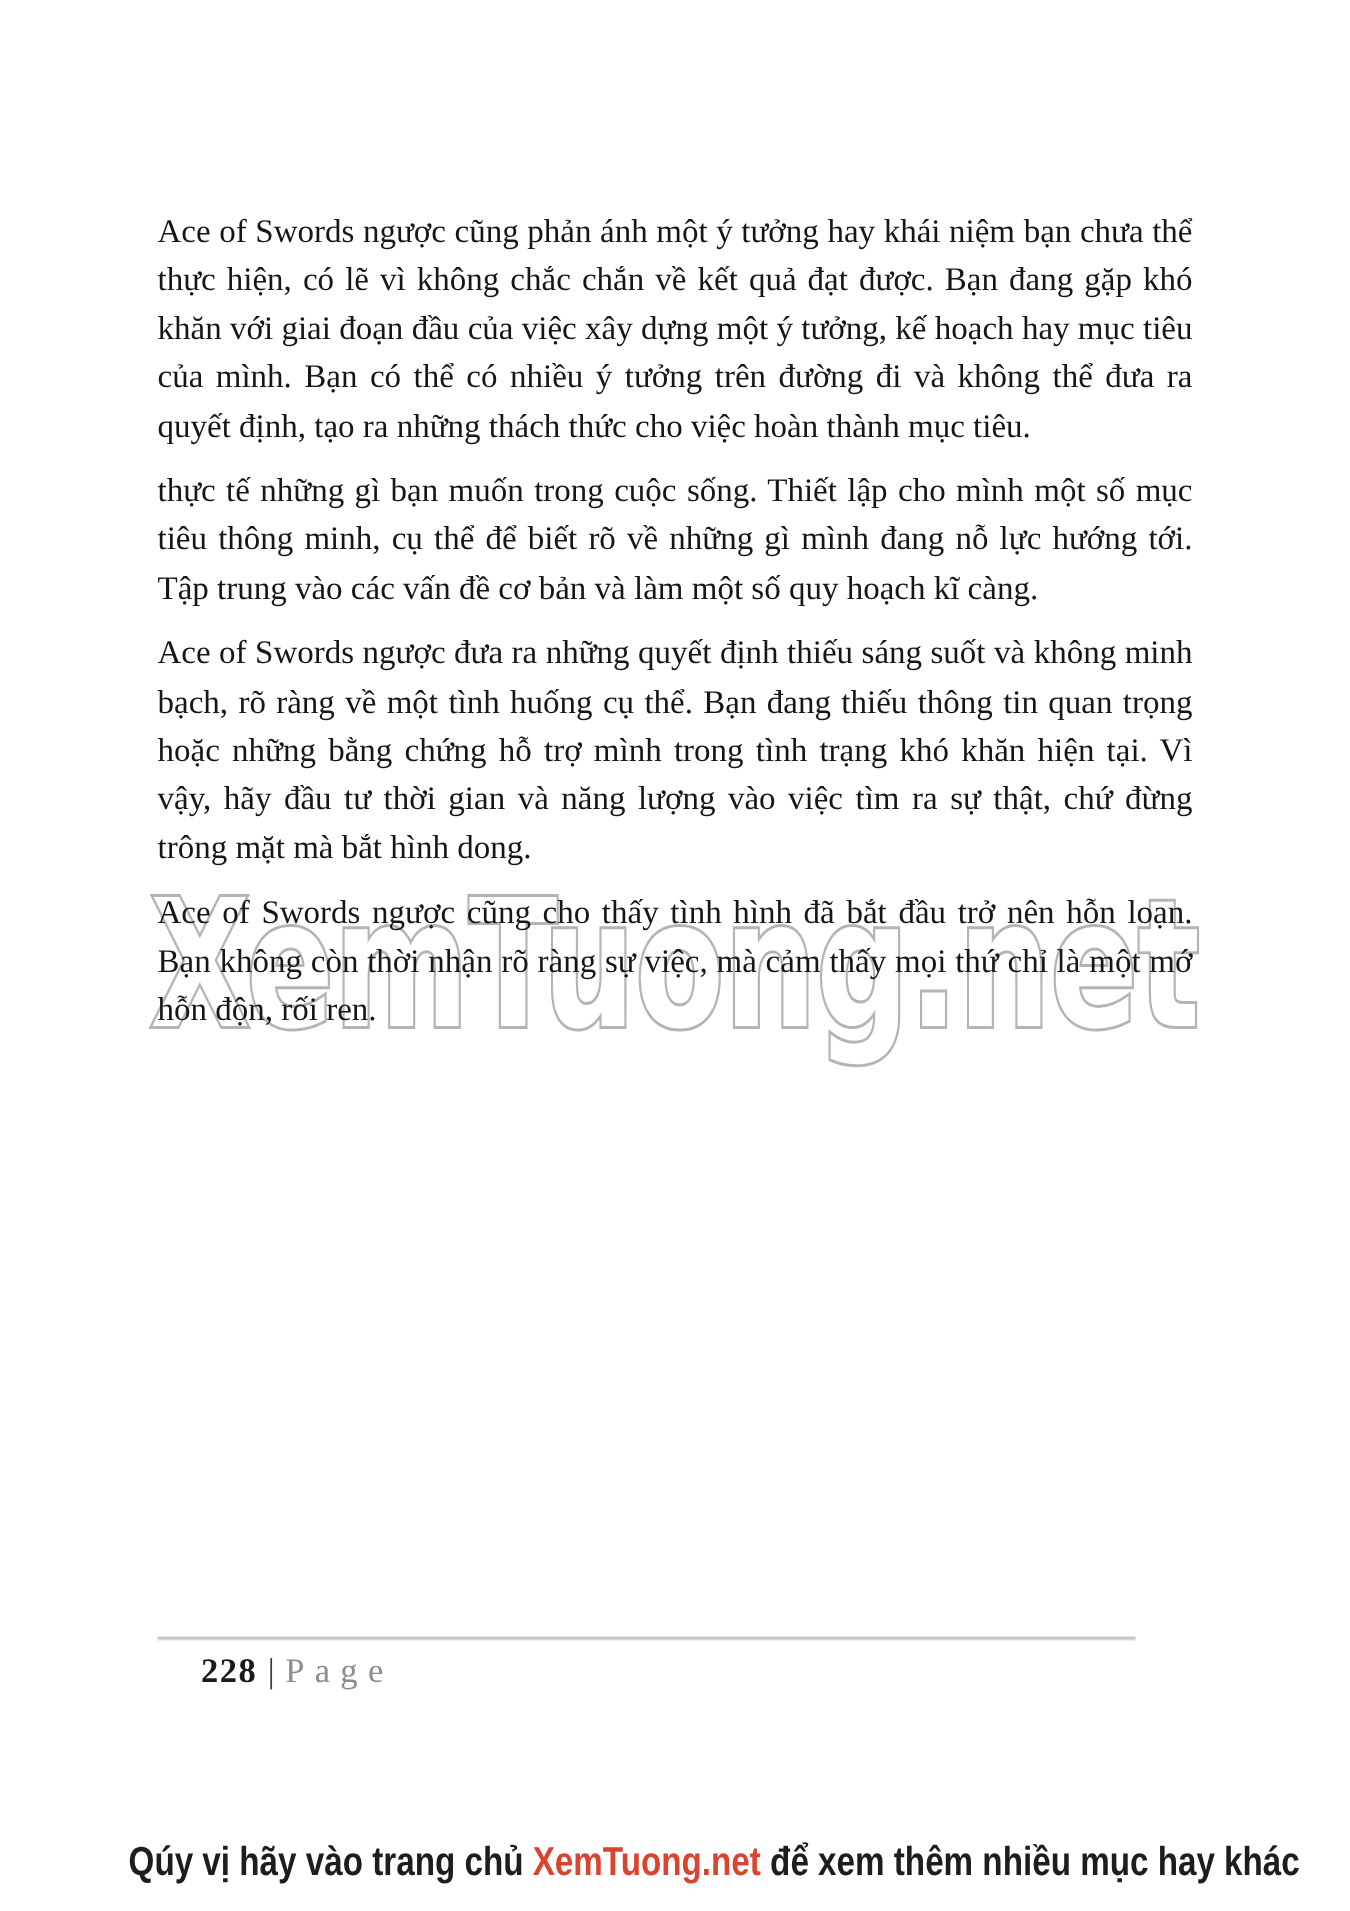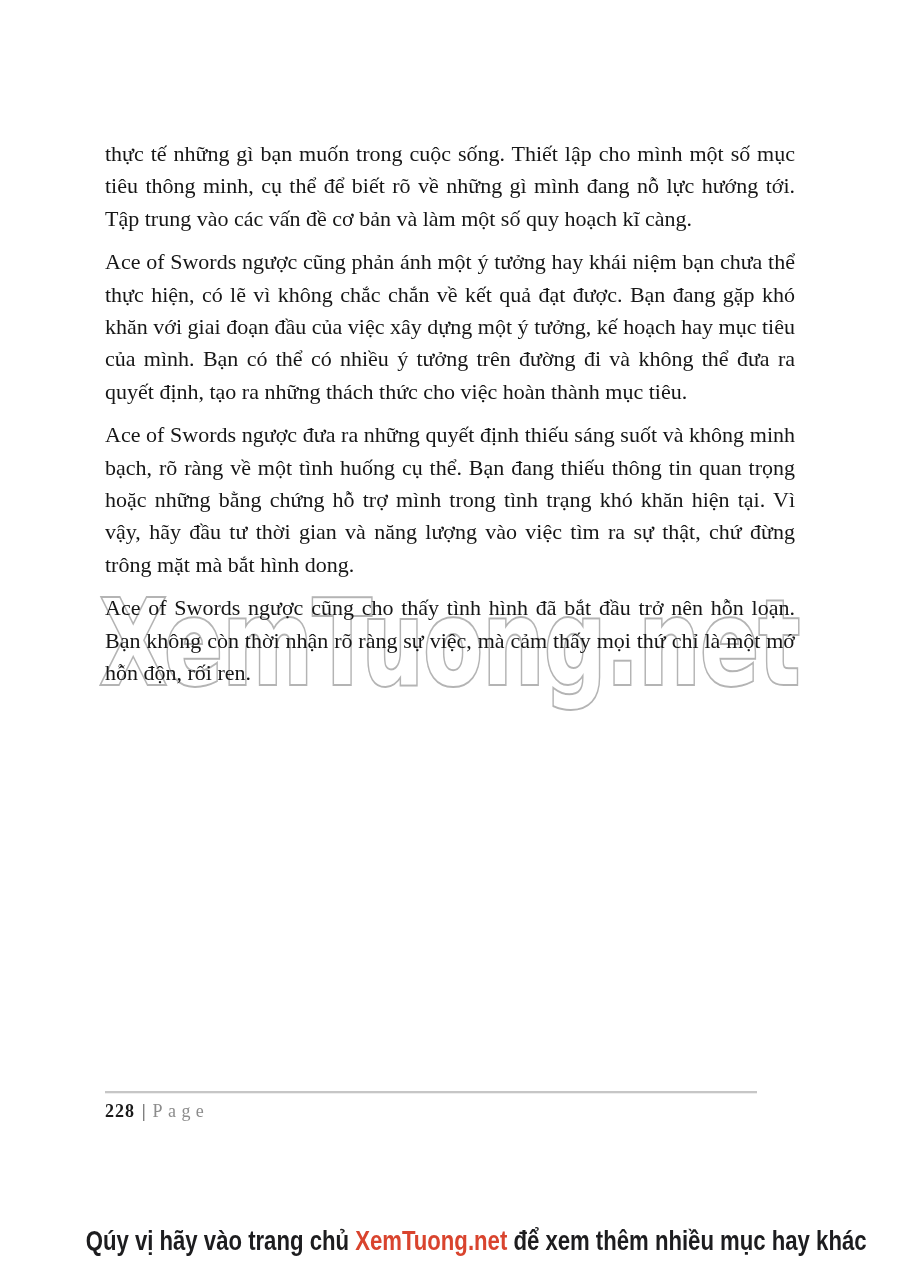--- a/index.html
+++ b/index.html
@@ -61,22 +61,23 @@
   }
   .footer-rule {
     width: 652px;
     height: 2px;
     background: #c6c6c6;
     border-bottom: 1px solid #eeeeee;
   }
   .footer-line {
     margin-top: 7px;
     font-family: "Liberation Serif", serif;
-    font-size: 18px;
+    font-size: 23px;
     color: #1a1a1a;
+    margin-left: 29px;
   }
   .pagenum { font-weight: 700; letter-spacing: 1px; }
   .sep { margin: 0 7px; color: #3a3a3a; }
   .pagelabel { color: #8c8c8c; letter-spacing: 0.30em; }
 
   
   .banner {
     position: absolute;
     left: 0;
     top: 1226px;
@@ -105,22 +106,22 @@
 
 <div class="page">
 
   <div class="watermark">
     <svg width="716" height="150" viewBox="0 0 716 150">
       <text x="358" y="112" text-anchor="middle" textLength="700" lengthAdjust="spacingAndGlyphs">XemTuong.net</text>
     </svg>
   </div>
 
   <div class="content">
+    <p>Ace of Swords ngược cũng phản ánh một ý tưởng hay khái niệm bạn chưa thể thực hiện, có lẽ vì không chắc chắn về kết quả đạt được. Bạn đang gặp khó khăn với giai đoạn đầu của việc xây dựng một ý tưởng, kế hoạch hay mục tiêu của mình. Bạn có thể có nhiều ý tưởng trên đường đi và không thể đưa ra quyết định, tạo ra những thách thức cho việc hoàn thành mục tiêu.</p>
     <p>thực tế những gì bạn muốn trong cuộc sống. Thiết lập cho mình một số mục tiêu thông minh, cụ thể để biết rõ về những gì mình đang nỗ lực hướng tới. Tập trung vào các vấn đề cơ bản và làm một số quy hoạch kĩ càng.</p>
-    <p>Ace of Swords ngược cũng phản ánh một ý tưởng hay khái niệm bạn chưa thể thực hiện, có lẽ vì không chắc chắn về kết quả đạt được. Bạn đang gặp khó khăn với giai đoạn đầu của việc xây dựng một ý tưởng, kế hoạch hay mục tiêu của mình. Bạn có thể có nhiều ý tưởng trên đường đi và không thể đưa ra quyết định, tạo ra những thách thức cho việc hoàn thành mục tiêu.</p>
     <p>Ace of Swords ngược đưa ra những quyết định thiếu sáng suốt và không minh bạch, rõ ràng về một tình huống cụ thể. Bạn đang thiếu thông tin quan trọng hoặc những bằng chứng hỗ trợ mình trong tình trạng khó khăn hiện tại. Vì vậy, hãy đầu tư thời gian và năng lượng vào việc tìm ra sự thật, chứ đừng trông mặt mà bắt hình dong.</p>
     <p>Ace of Swords ngược cũng cho thấy tình hình đã bắt đầu trở nên hỗn loạn. Bạn không còn thời nhận rõ ràng sự việc, mà cảm thấy mọi thứ chỉ là một mớ hỗn độn, rối ren.</p>
   </div>
 
   <div class="footer">
     <div class="footer-rule"></div>
     <div class="footer-line">
       <span class="pagenum">228</span><span class="sep">|</span><span class="pagelabel">Page</span>
     </div>
   </div>

